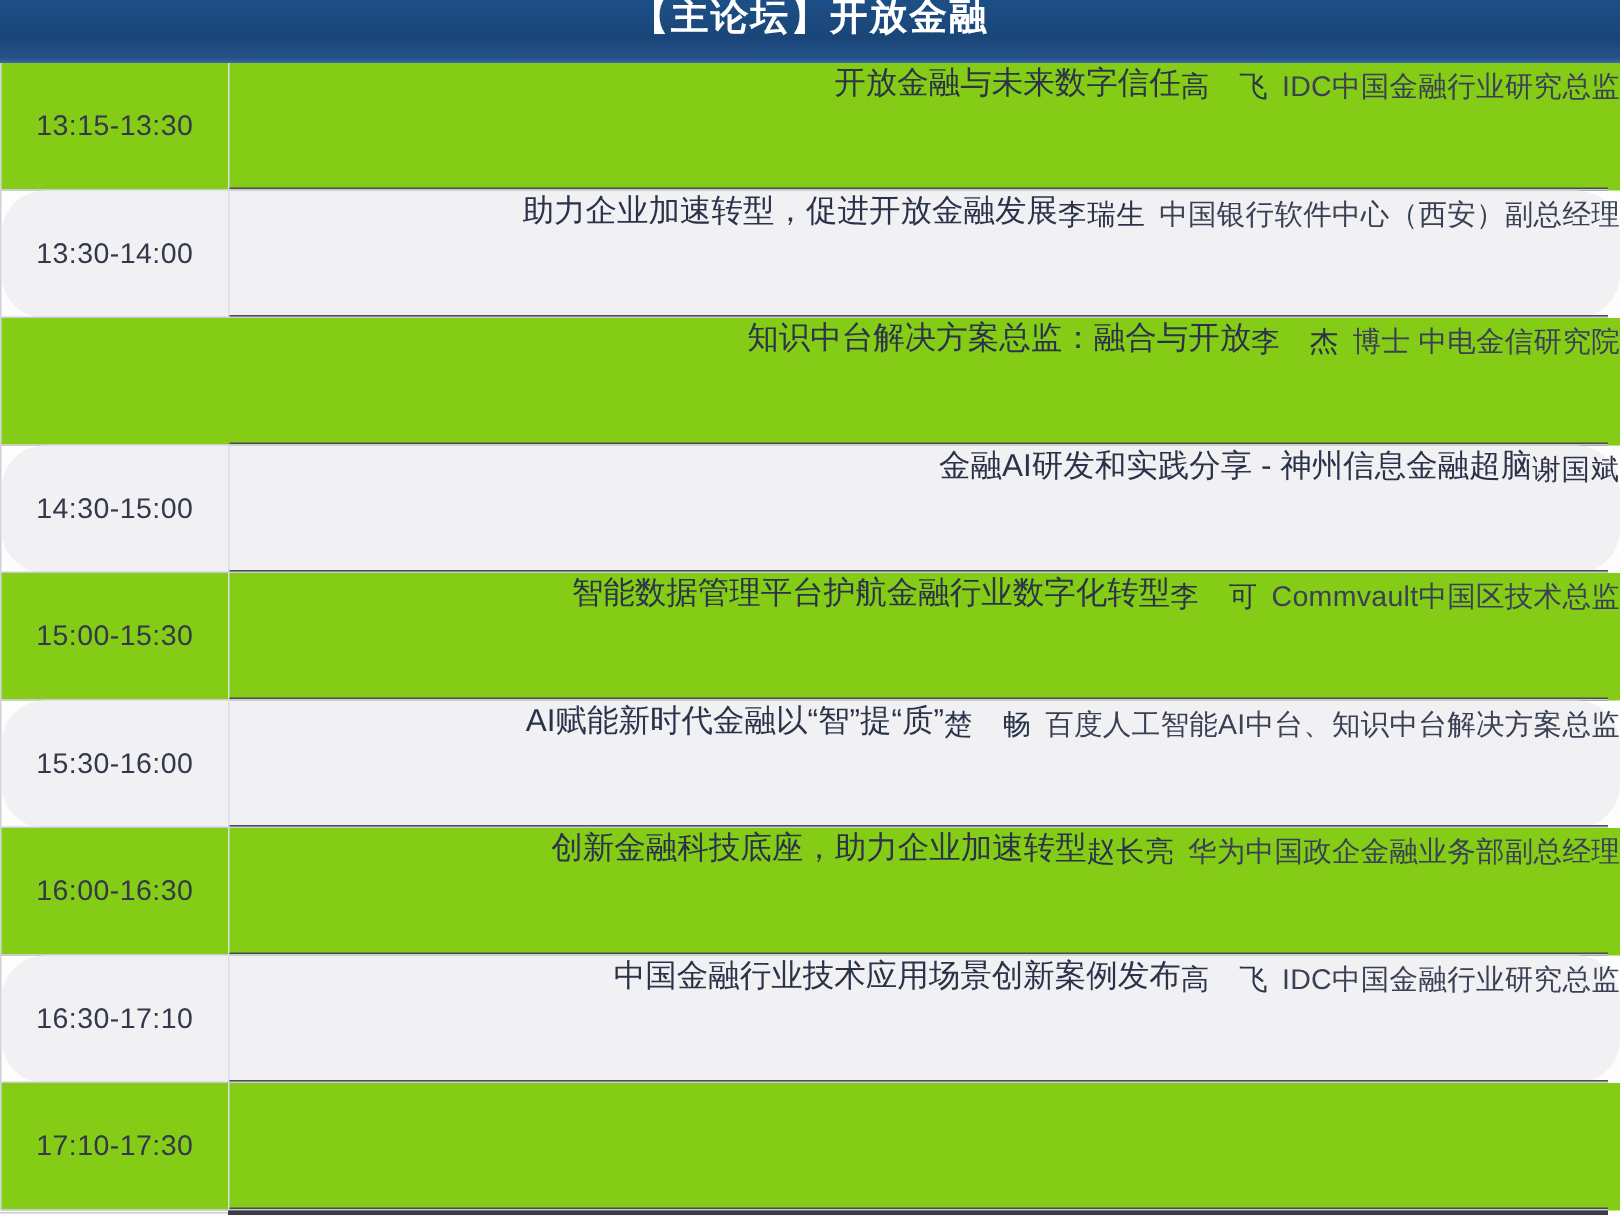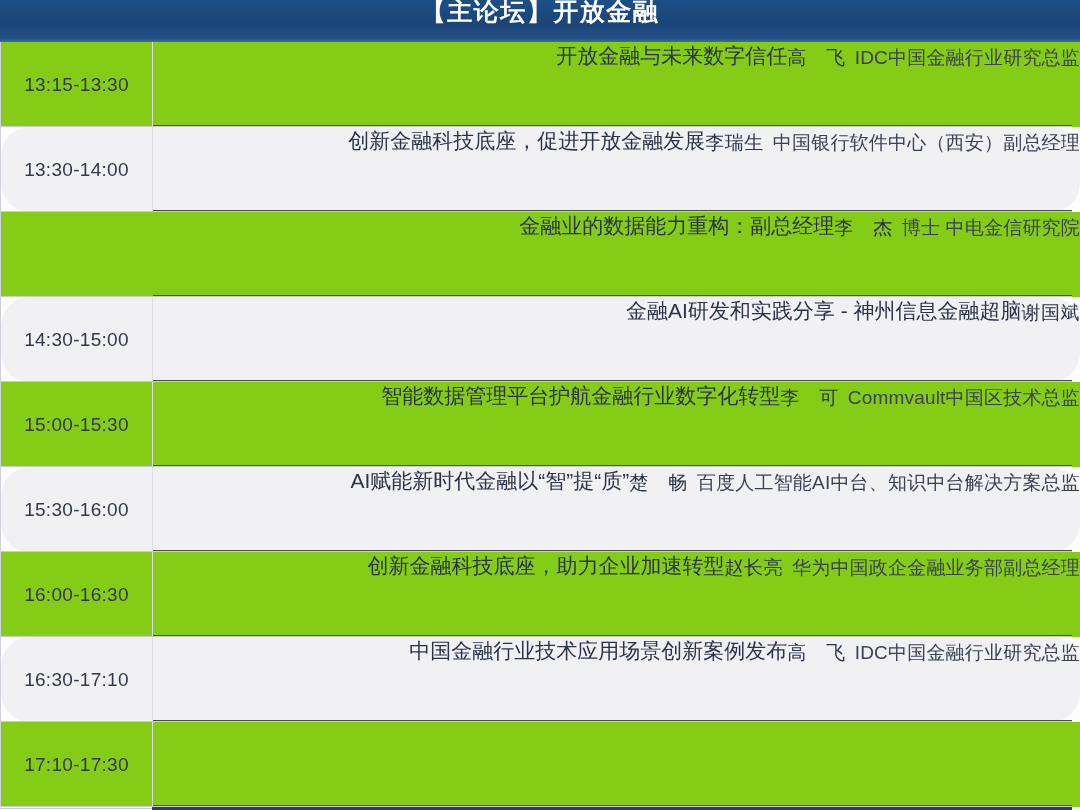--- a/index.html
+++ b/index.html
@@ -170,31 +170,31 @@
             <span class="speaker-role">IDC中国金融行业研究总监</span>
           </div>
         </div>
         <div class="sep-strong"></div>
       </div>
       <div class="agenda-row alt">
         <div class="time-cell">
           <span class="time-text">13:30-14:00</span>
         </div>
         <div class="info-cell">
-          <div class="session-title">创新金融科技底座，促进开放金融发展</div>
+          <div class="session-title">助力企业加速转型，促进开放金融发展</div>
           <div class="speaker-line">
             <span class="speaker-name">李瑞生</span>
             <span class="speaker-role">中国银行软件中心（西安）副总经理</span>
           </div>
         </div>
         <div class="sep-strong"></div>
       </div>
       <div class="agenda-row">
         <div class="info-cell">
-          <div class="session-title">金融业的数据能力重构：副总经理</div>
+          <div class="session-title">知识中台解决方案总监：融合与开放</div>
           <div class="speaker-line">
             <span class="speaker-name">李　杰</span>
             <span class="speaker-role">博士 中电金信研究院</span>
           </div>
         </div>
         <div class="sep-strong"></div>
       </div>
       <div class="agenda-row alt">
         <div class="time-cell">
           <span class="time-text">14:30-15:00</span>

